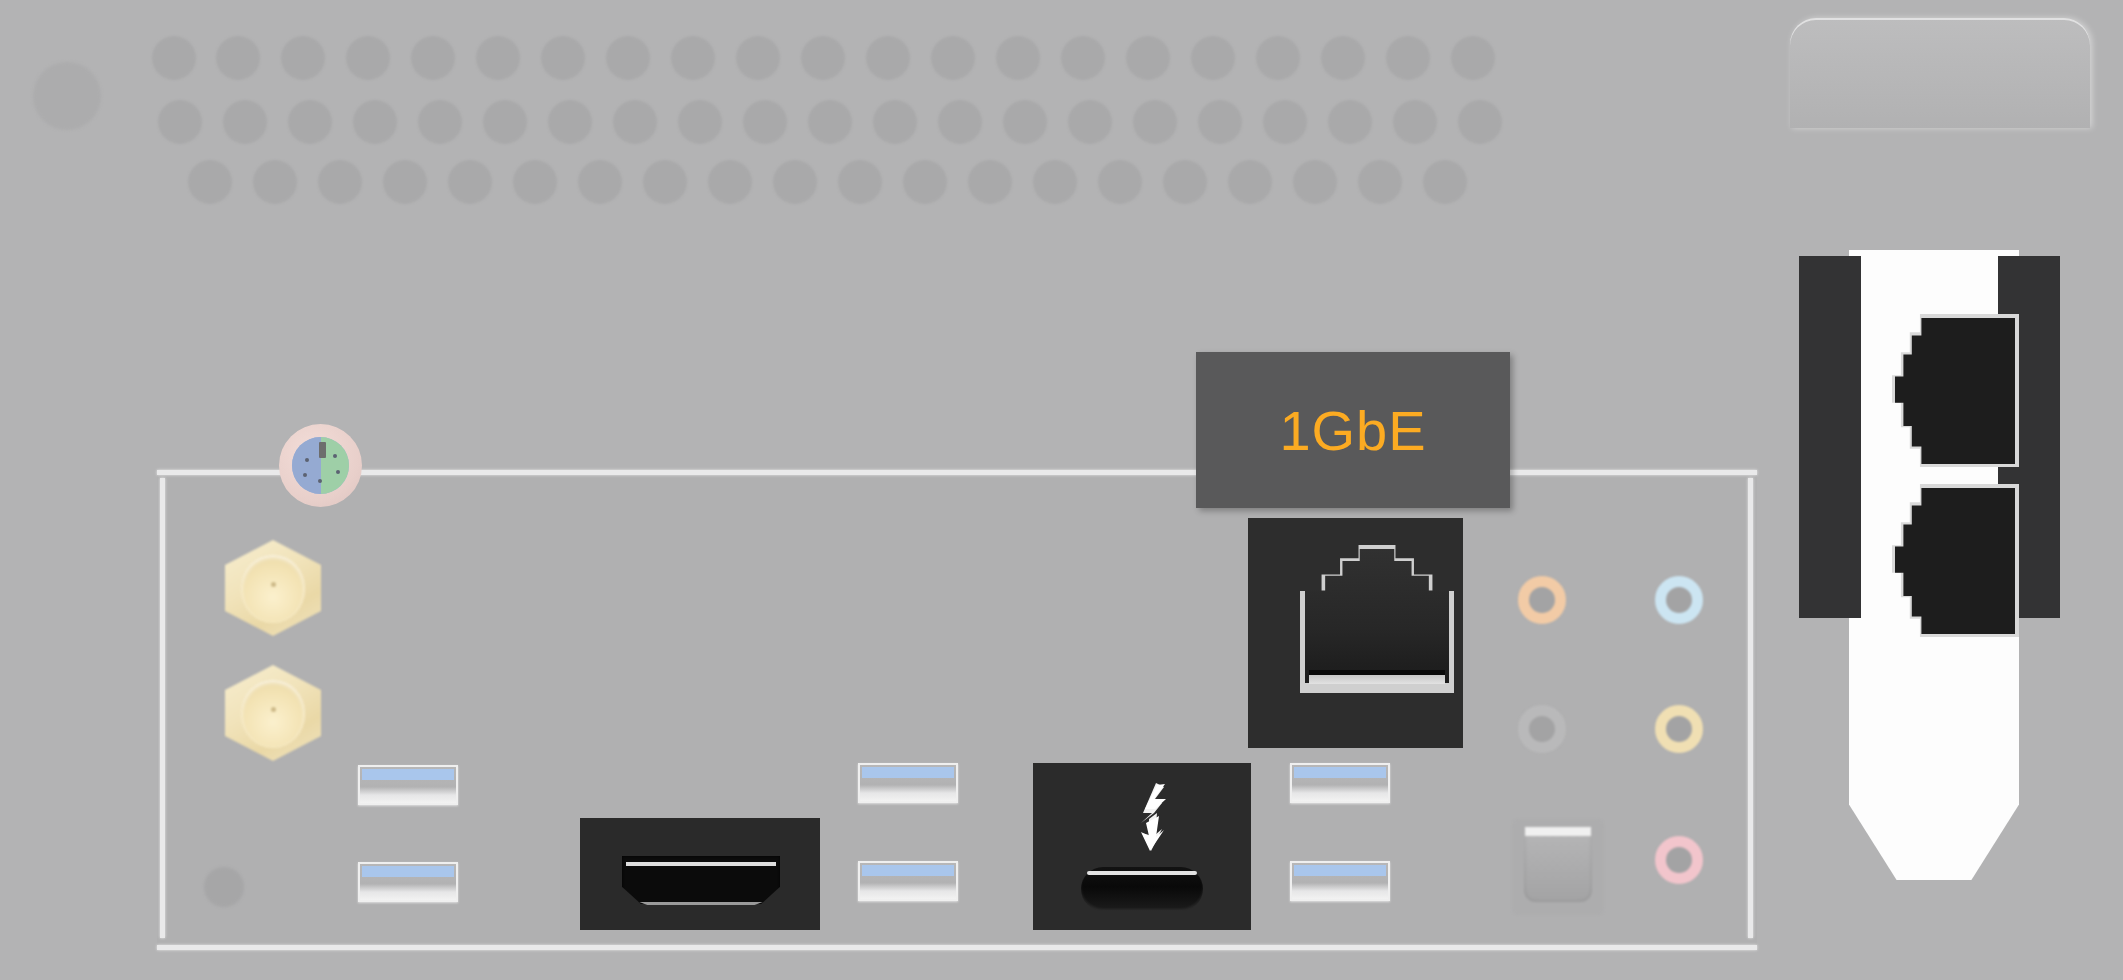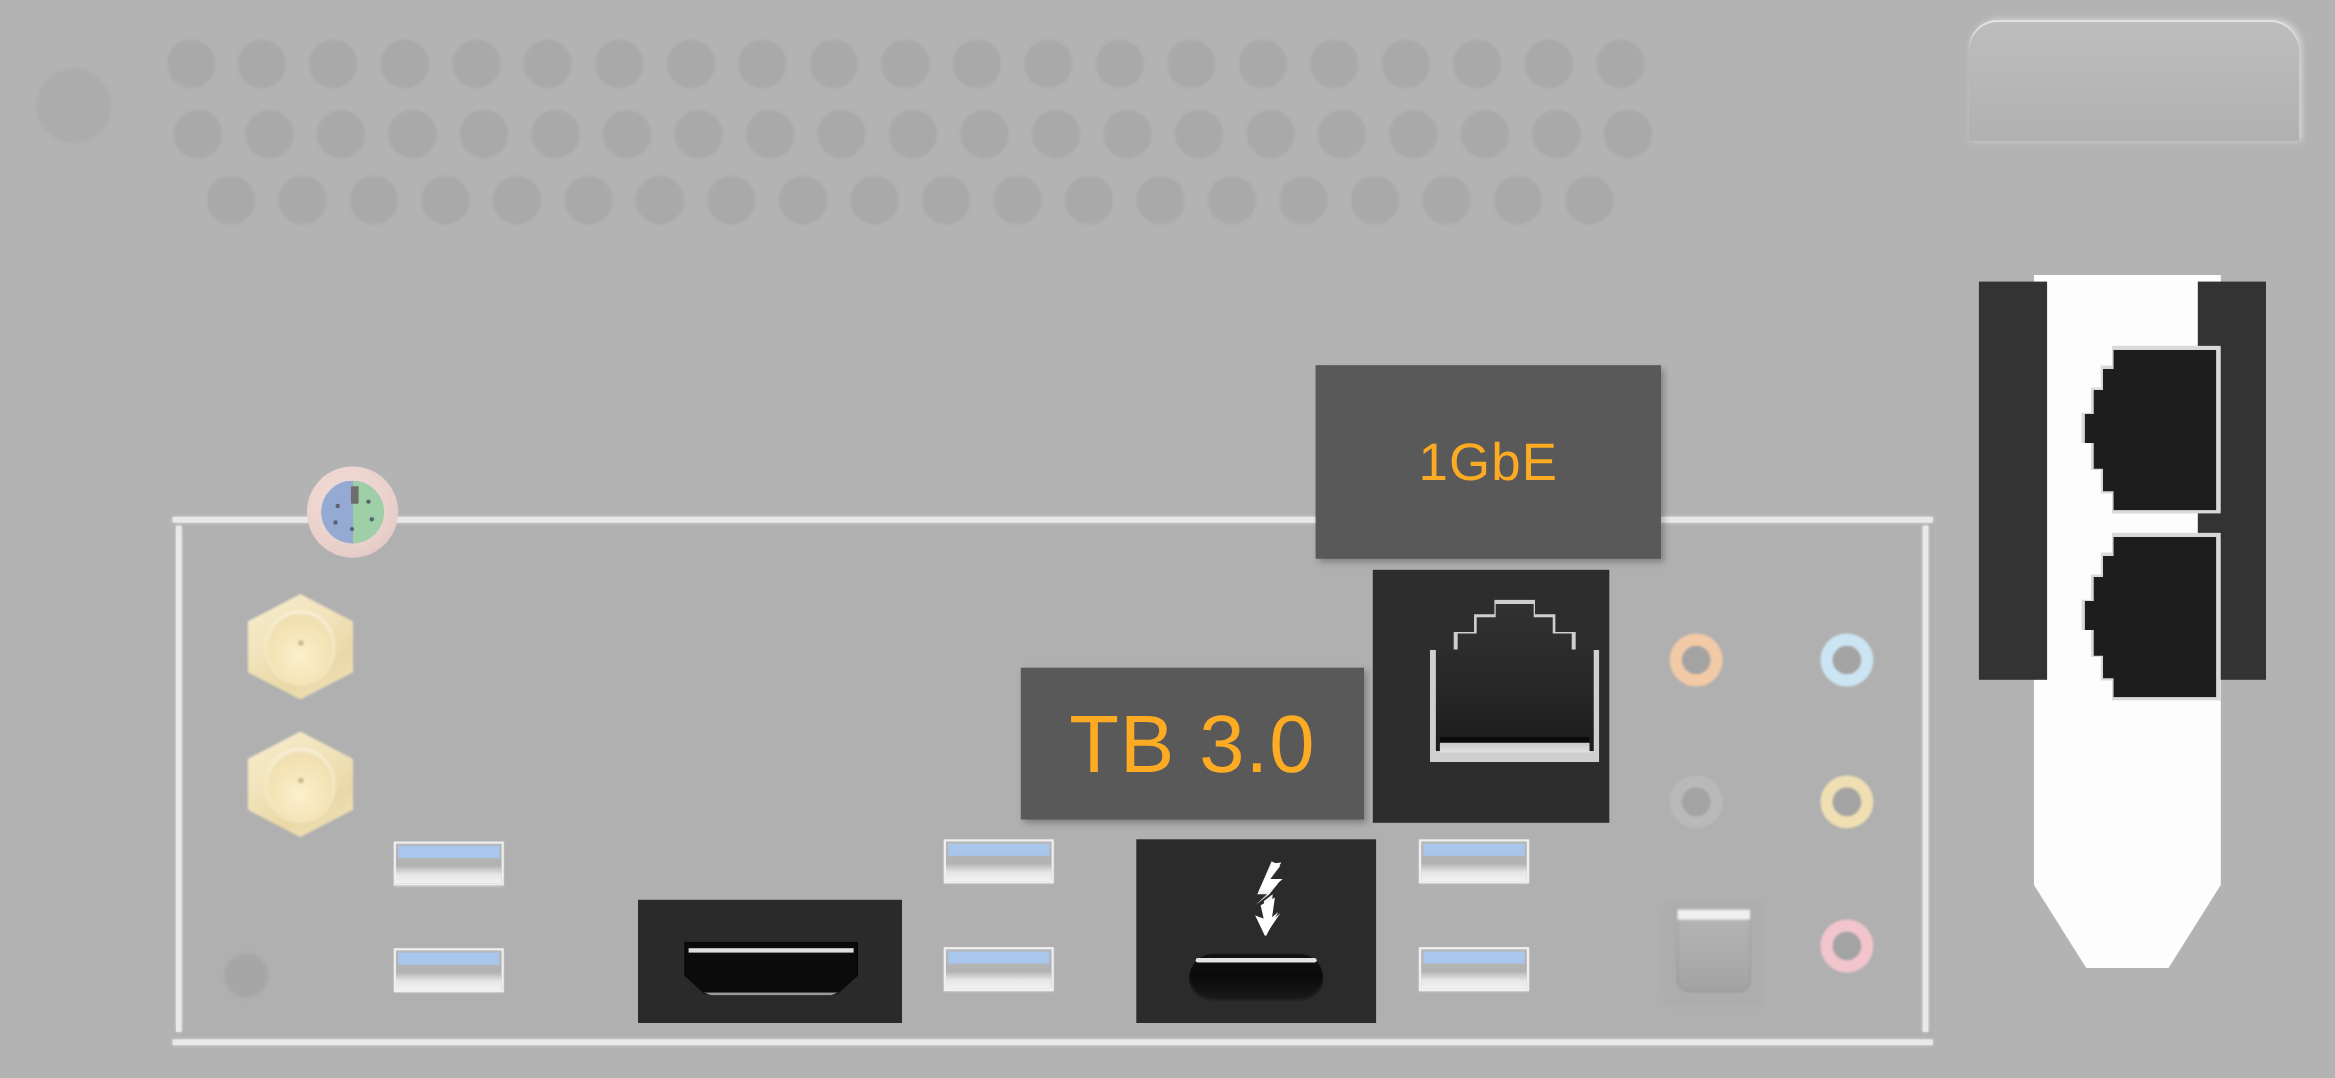--- a/index.html
+++ b/index.html
@@ -342,21 +342,21 @@
     color: #fcab22;
     display: flex;
     align-items: center;
     justify-content: center;
     font-weight: 400;
     letter-spacing: 1px;
     box-shadow: 3px 3px 6px rgba(0,0,0,.28);
     white-space: nowrap;
   }
   #callout-10gbe { left: 1620px; top: 104px;  width: 464px; height: 138px; font-size: 82px; }
-  #callout-1gbe  { left: 1196px; top: 332px;  width: 314px; height: 176px; font-size: 48px; }
+  #callout-1gbe  { left: 1196px; top: 352px;  width: 314px; height: 156px; font-size: 56px; }
   #callout-tb    { left: 928px;  top: 607px;  width: 312px; height: 138px; font-size: 74px; }
   #callout-hdmi  { left: 528px;  top: 648px;  width: 313px; height: 142px; font-size: 74px; }
 </style>
 </head>
 <body>
 
 <div id="stage">
 
   <div id="vent-field">
     <div class="vent-big" style="left:33px;  top:62px;  width:68px; height:68px;"></div>
@@ -524,16 +524,15 @@
   <div class="audio-jack" style="left:1655px; top:836px; border-color:#f2c5cc;"></div>
 
   <div id="spdif-port">
     <div class="door"></div>
     <div class="door-lip"></div>
   </div>
 
 
   <div class="callout" id="callout-1gbe">1GbE</div>
 
-  <div class="callout" id="callout-tb">TB 3.0</div>
 
 
 </div>
 
 </body></html>

